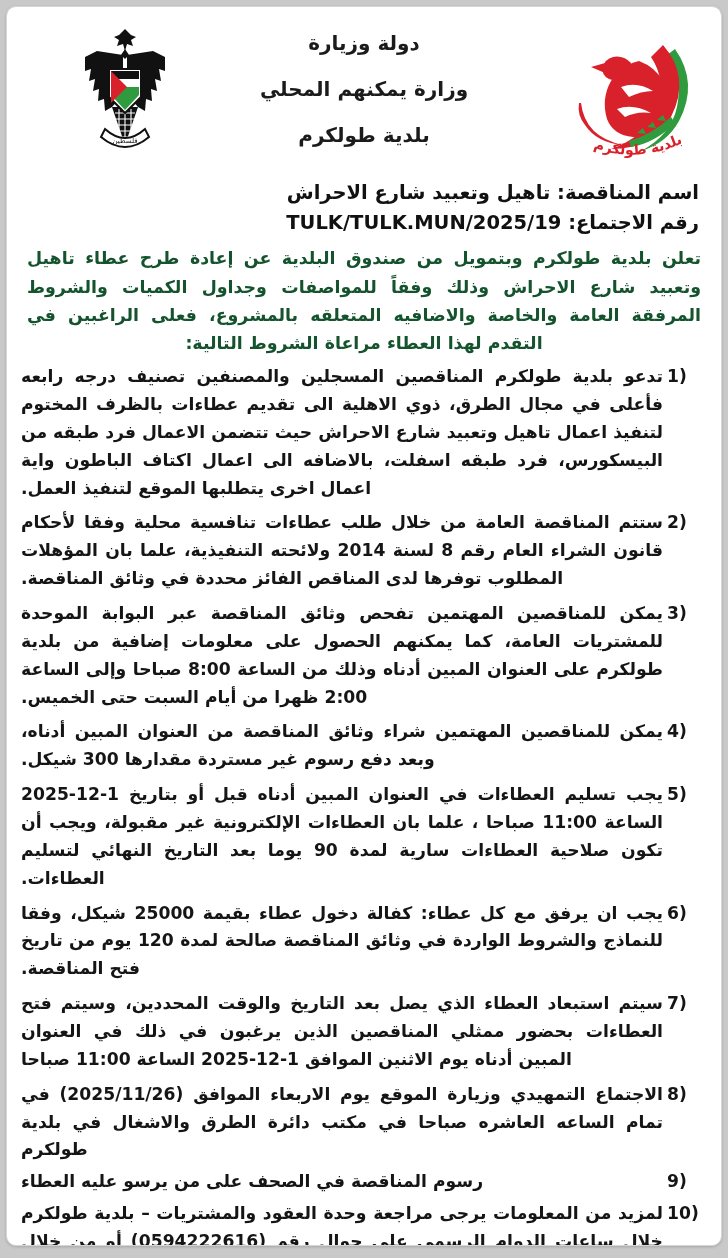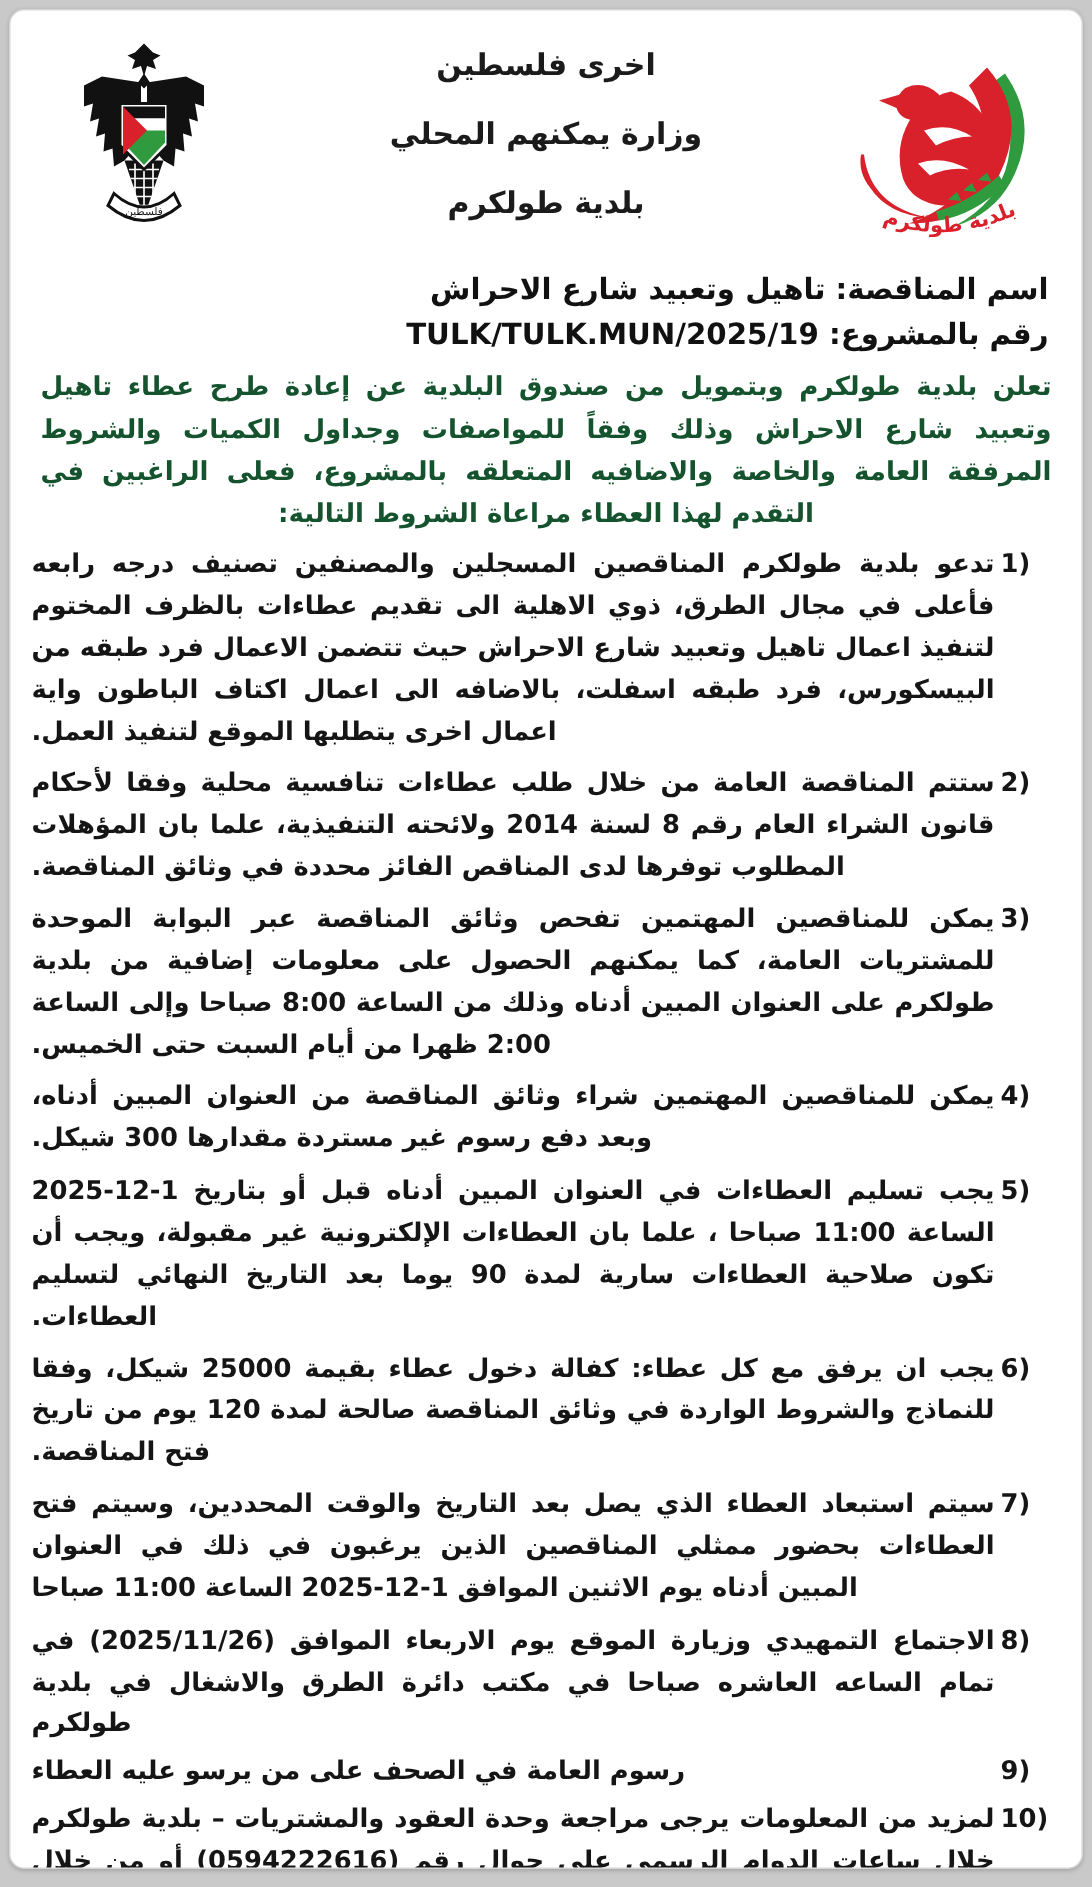--- a/index.html
+++ b/index.html
@@ -35,21 +35,21 @@
     align-items: flex-start;
     justify-content: space-between;
     height: 170px;
     padding-top: 12px;
     box-sizing: border-box;
   }
   .logo-slot {
     width: 150px;
     flex: 0 0 150px;
     display: flex;
-    justify-content: center;
+    justify-content: flex-start;
     align-items: flex-start;
     padding-top: 6px;
   }
   .header-center {
     flex: 1 1 auto;
     text-align: center;
     padding-top: 14px;
   }
   .header-center .hline {
     font-size: 20px;
@@ -163,21 +163,21 @@
         <path d="M32 54 L60 54 L60 62 L32 62 Z" fill="#ffffff"></path>
         <path d="M32 62 L60 62 L60 70 L46 85 L32 70 Z" fill="#2f9b3e"></path>
         <path d="M32 46 L32 78 L48 62 Z" fill="#d8212a"></path>
 
         <path d="M26 104 Q46 122 66 104 L70 112 Q46 132 22 112 Z" fill="#ffffff" stroke="#111" stroke-width="2"></path>
         <text x="46" y="118" text-anchor="middle" font-size="7" fill="#111" font-family="DejaVu Sans, sans-serif">فلسطين</text>
       </svg>
     </div>
 
     <div class="header-center">
-      <div class="hline">اخرى فلسطين</div>
+      <div class="hline">دولة وزيارة</div>
       <div class="hline">وزارة يمكنهم المحلي</div>
       <div class="hline">بلدية طولكرم</div>
     </div>
 
     <div class="logo-slot">
       <svg class="tulkarm-logo" viewBox="0 0 140 140">
 
         <path d="M108 24 Q132 58 112 96 Q100 118 74 126 Q104 110 110 82 Q116 52 100 30 Z" fill="#2f9b3e"></path>
 
         <path d="M96 20 Q124 52 104 92 Q86 124 44 124 Q78 112 90 84 Q100 56 84 32 Z" fill="#d8212a"></path>
@@ -200,21 +200,21 @@
         <text font-size="14" font-weight="bold" fill="#d8212a" font-family="DejaVu Sans, sans-serif">
           <textPath href="#capPath" startOffset="50%" text-anchor="middle">بلدية طولكرم</textPath>
         </text>
       </svg>
     </div>
   </div>
 
   <div class="title-block">
     <div class="tender-name">اسم المناقصة: تاهيل وتعبيد شارع الاحراش</div>
     <div class="project-no">
-      <span>رقم بالمشروع:</span>
+      <span>رقم الاجتماع:</span>
       <span class="code">TULK/TULK.MUN/2025/19</span>
     </div>
   </div>
 
   <div class="intro">تعلن بلدية طولكرم وبتمويل من صندوق البلدية عن إعادة طرح عطاء تاهيل وتعبيد شارع الاحراش وذلك وفقاً للمواصفات وجداول الكميات والشروط المرفقة العامة والخاصة والاضافيه المتعلقه بالمشروع، فعلى الراغبين في التقدم لهذا العطاء مراعاة الشروط التالية:</div>
 
   <ol class="terms">
     <li>
       <span class="num">1)</span>
       <span>تدعو بلدية طولكرم المناقصين المسجلين والمصنفين تصنيف درجه رابعه فأعلى في مجال الطرق، ذوي الاهلية الى تقديم عطاءات بالظرف المختوم لتنفيذ اعمال تاهيل وتعبيد شارع الاحراش حيث تتضمن الاعمال فرد طبقه من البيسكورس، فرد طبقه اسفلت، بالاضافه الى اعمال اكتاف الباطون واية اعمال اخرى يتطلبها الموقع لتنفيذ العمل.</span>
@@ -242,21 +242,21 @@
     <li>
       <span class="num">7)</span>
       <span>سيتم استبعاد العطاء الذي يصل بعد التاريخ والوقت المحددين، وسيتم فتح العطاءات بحضور ممثلي المناقصين الذين يرغبون في ذلك في العنوان المبين أدناه يوم الاثنين الموافق 1-12-2025 الساعة 11:00 صباحا</span>
     </li>
     <li class="tight">
       <span class="num">8)</span>
       <span>الاجتماع التمهيدي وزيارة الموقع يوم الاربعاء الموافق (2025/11/26) في تمام الساعه العاشره صباحا في مكتب دائرة الطرق والاشغال في بلدية طولكرم</span>
     </li>
     <li class="tight">
       <span class="num">9)</span>
-      <span>رسوم العامة في الصحف على من يرسو عليه العطاء</span>
+      <span>رسوم المناقصة في الصحف على من يرسو عليه العطاء</span>
     </li>
     <li>
       <span class="num">10)</span>
       <span>لمزيد من المعلومات يرجى مراجعة وحدة العقود والمشتريات – بلدية طولكرم خلال ساعات الدوام الرسمي على جوال رقم (0594222616) أو من خلال فاكس رقم (09-2671490)</span>
     </li>
   </ol>
 
 </div>
 
 </body></html>

